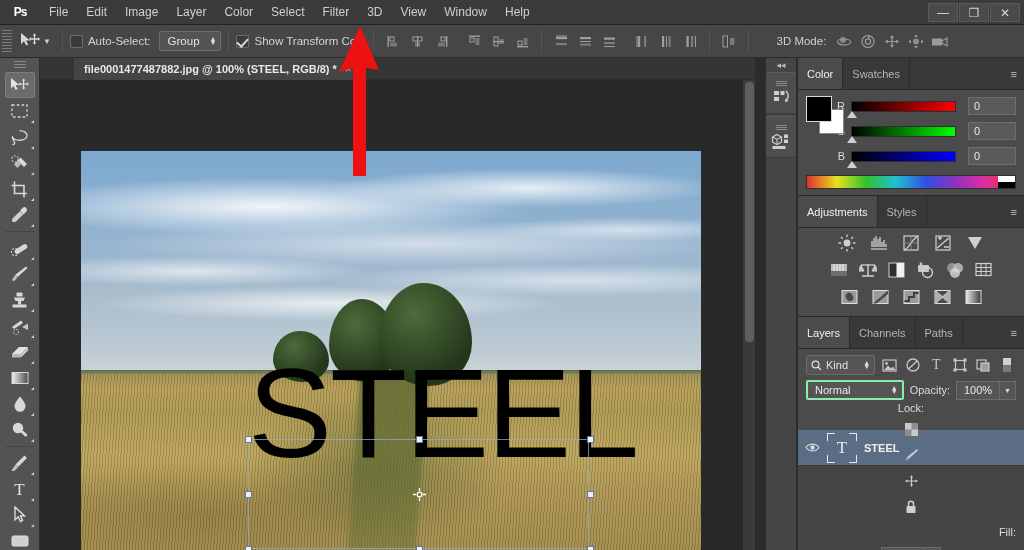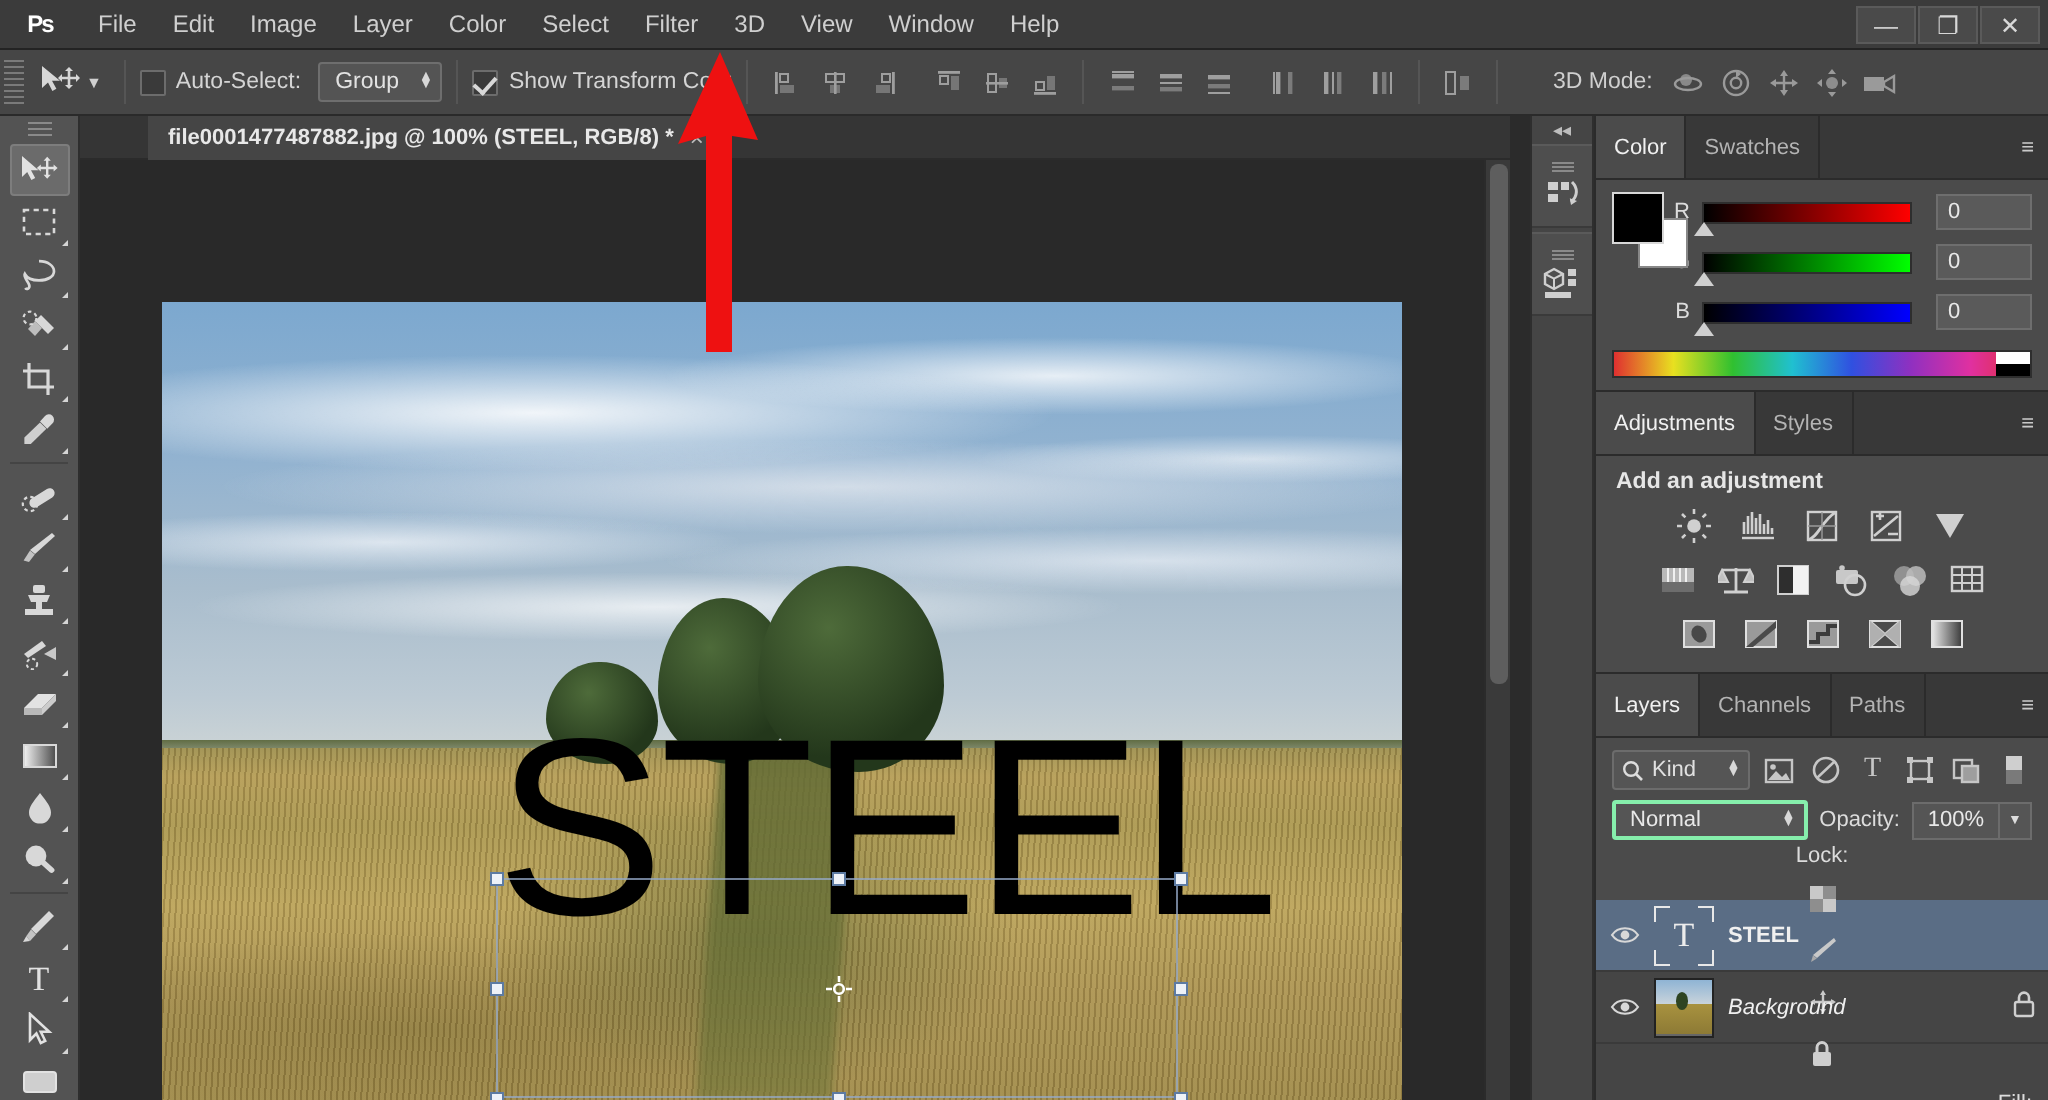--- a/index.html
+++ b/index.html
@@ -718,21 +718,20 @@
       </div>
     </div>
 
     <div class="panel">
       <div class="ptabs">
         <div class="ptab active">Adjustments</div>
         <div class="ptab">Styles</div>
         <div class="pmenu">≡</div>
       </div>
       <div class="pbody" style="padding:5px 8px 7px">
-        <div class="adj-title">Add an adjustment</div>
 
         <div class="adj-row">
           <div class="adj-ico">
             <svg width="18" height="18" viewBox="0 0 18 18">
                 <circle cx="9" cy="9" r="3.4" fill="#d0d0d0"></circle>
               <g stroke="#d0d0d0" stroke-width="1.3">
                   <path d="M9,0.5 L9,3 M9,15 L9,17.5 M0.5,9 L3,9 M15,9 L17.5,9 M3,3 L4.7,4.7 M13.3,13.3 L15,15 M15,3 L13.3,4.7 M4.7,13.3 L3,15"></path>
                 </g>
               </svg>
           </div>
@@ -971,42 +970,20 @@
           </div>
           <div class="tframe">
             <span class="corner c1"></span>
               <span class="corner c2"></span>
               <span class="corner c3"></span>
               <span class="corner c4"></span>
             <span class="tletter">T</span>
           </div>
           <span class="lname">STEEL</span>
         </div>
-        <div class="layer">
-          <div class="eye">
-            <svg width="15" height="11" viewBox="0 0 15 11">
-                <path d="M1,5.5 C4,1 11,1 14,5.5 C11,10 4,10 1,5.5 Z" fill="none" stroke="#d8d8d8" stroke-width="1.1"></path>
-                <circle cx="7.5" cy="5.5" r="2.2" fill="#d8d8d8"></circle>
-              </svg>
-          </div>
-          <div class="lthumb">
-            <div class="thumb-photo">
-              <div class="thumb-sky"></div>
-                <div class="thumb-field"></div>
-                <div class="thumb-tree"></div>
-            </div>
-          </div>
-          <span class="lname italic">Background</span>
-          <span class="locki">
-            <svg width="12" height="14" viewBox="0 0 12 14">
-                <rect x="1.5" y="6" width="9" height="7" rx="1" fill="none" stroke="#cfcfcf" stroke-width="1.2"></rect>
-                <path d="M3.5,6 L3.5,3.8 a2.5,2.5 0 0 1 5,0 L8.5,6" fill="none" stroke="#cfcfcf" stroke-width="1.3"></path>
-              </svg>
-          </span>
-        </div>
       </div>
     </div>
   </div>
 
   <svg class="arrow" viewBox="0 0 60 150">
     <path d="M29,0 L48,44 L35,42 L35,150 L22,150 L22,42 L8,46 Z" fill="#ee1111"></path>
   </svg>
 
 </div>
 

